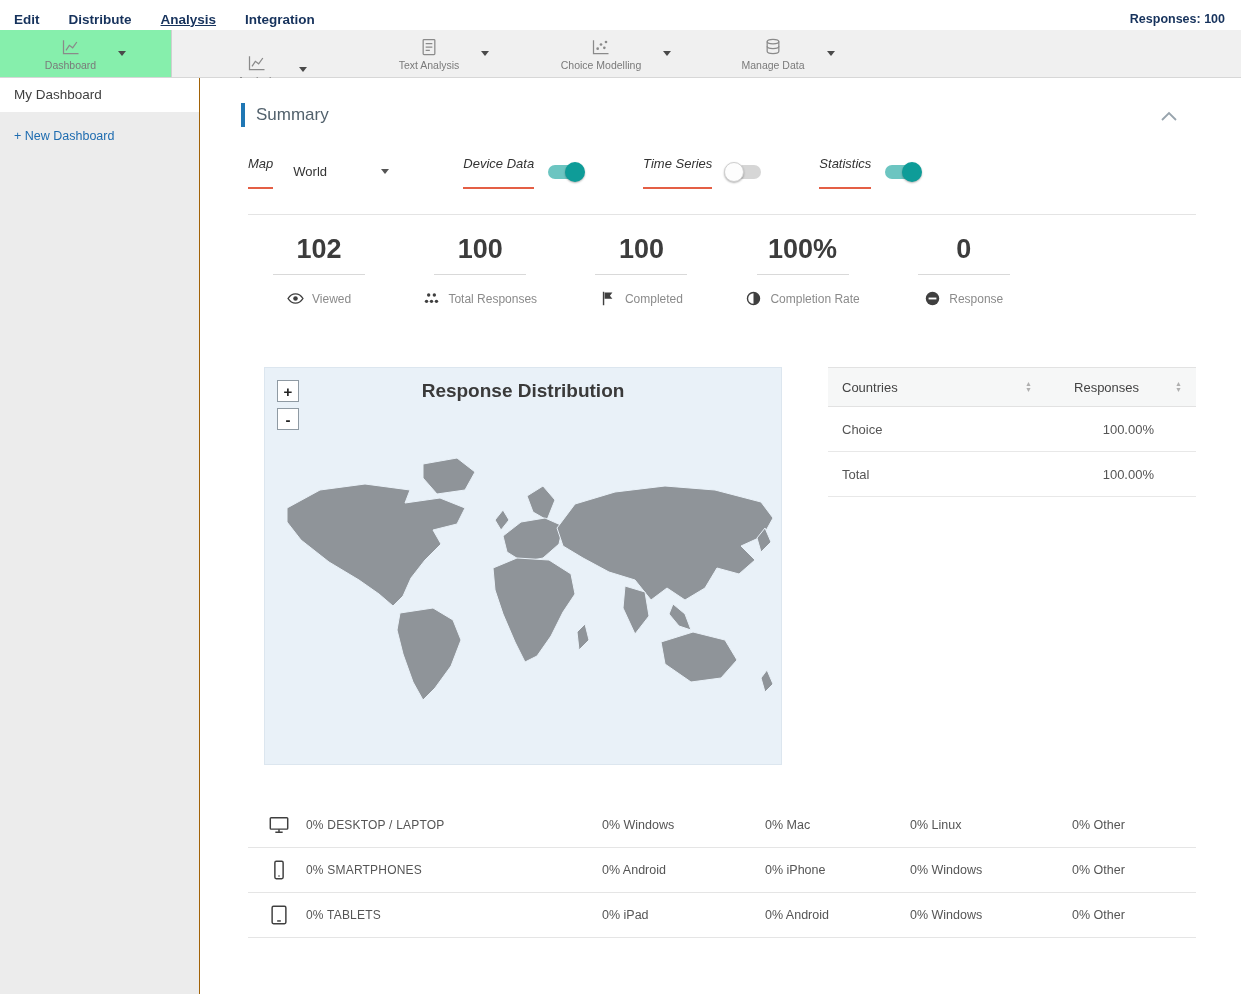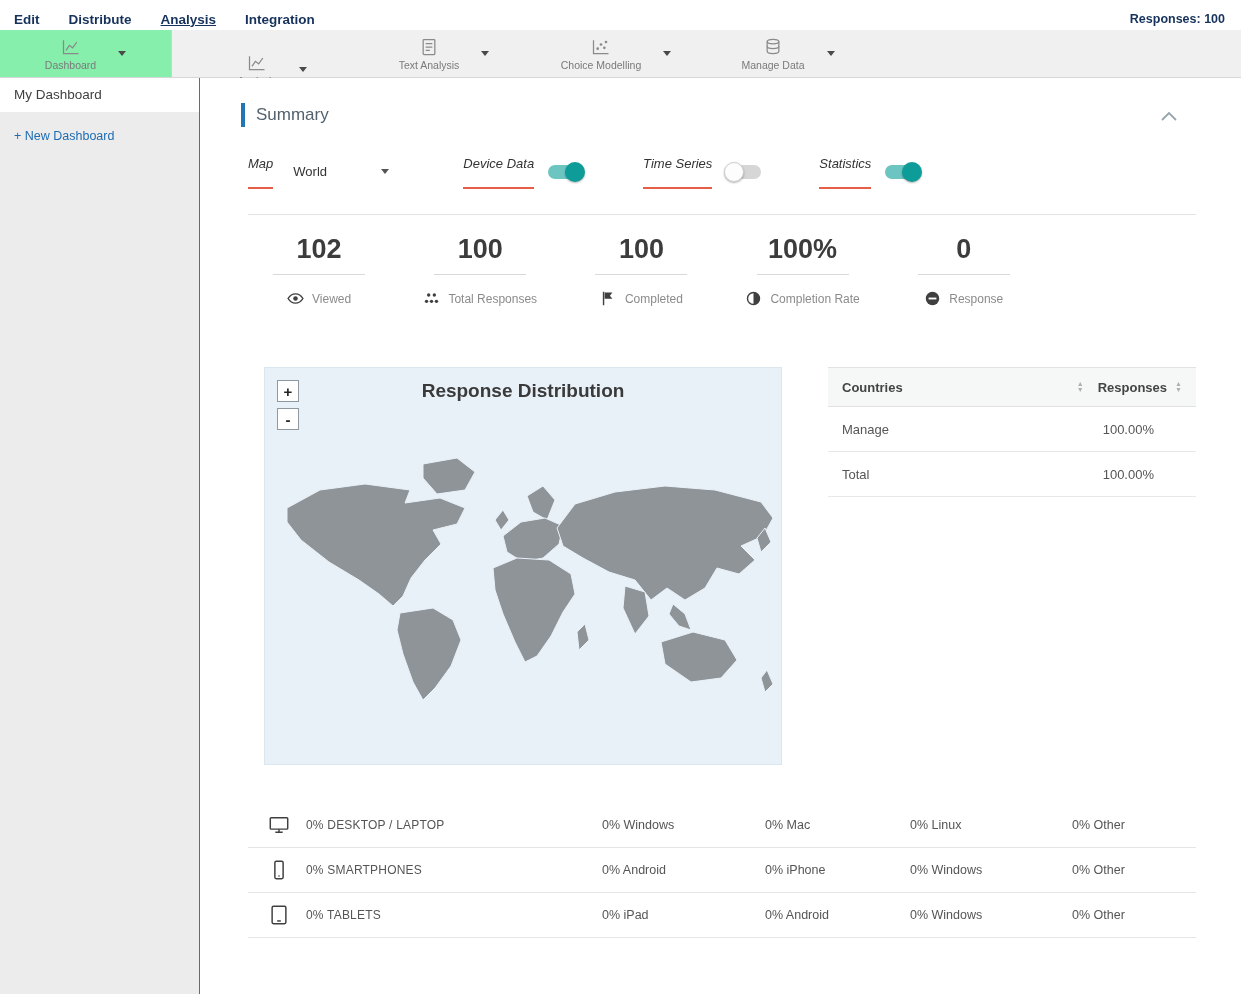--- a/index.html
+++ b/index.html
@@ -56,21 +56,21 @@
   .stat-rule { width: 92px; margin: 9px auto 15px; border-bottom: 1px solid #d9d9d9; }
   .stat-meta { display: flex; align-items: center; justify-content: center; gap: 8px; color: #8b8b8b; font-size: 12px; }
   
   .map-row { margin-top: 60px; display: flex; align-items: flex-start; }
   .map-box { margin-left: 16px; width: 518px; height: 398px; background: #e9f1f8; border: 1px solid #dce6ef; position: relative; }
   .map-title { text-align: center; margin-top: 12px; font-size: 19px; font-weight: bold; color: #3a3a3a; }
   .zoom-btn { position: absolute; left: 12px; width: 22px; height: 22px; background: #fff; border: 1px solid #8f9aa3; font-size: 15px; font-weight: bold; color: #222; display: flex; align-items: center; justify-content: center; cursor: pointer; }
   .zoom-in { top: 12px; } .zoom-out { top: 40px; }
   .map-svg { position: absolute; left: 0; top: 40px; }
   .countries-table { margin-left: auto; width: 368px; font-size: 13px; }
-  .ct-header { background: #f6f7f7; border-top: 1px solid #e2e2e2; border-bottom: 1px solid #e2e2e2; height: 40px; display: flex; align-items: center; padding: 12px 14px; font-weight: bold; color: #444; }
+  .ct-header { background: #f6f7f7; border-top: 1px solid #e2e2e2; border-bottom: 1px solid #e2e2e2; height: 40px; display: flex; align-items: center; padding: 12px 14px; font-weight: normal; color: #444; gap: 28px; }
   .ct-header .spacer { flex: 1; }
   .resp-head { margin-left: 14px; }
   .sort { display: flex; flex-direction: column; font-size: 7px; line-height: 6px; color: #b0b0b0; margin-left: 8px; cursor: pointer; }
   .ct-row { height: 45px; display: flex; align-items: center; padding: 0 14px; border-bottom: 1px solid #e8e8e8; color: #555; }
   .ct-row .name { flex: 1; }
   .ct-row .val { margin-right: 28px; }
   
   .device-table { margin-top: 38px; }
   .dev-row { display: grid; grid-template-columns: 38px 296px 163px 145px 162px 1fr; align-items: center; height: 45px; border-bottom: 1px solid #e5e5e5; padding-left: 20px; color: #555; }
   .dev-cat { font-size: 12px; letter-spacing: .2px; }
@@ -280,21 +280,21 @@
                   <span>▲</span>
                   <span>▼</span>
                 </span>
               <span class="resp-head">Responses</span>
               <span class="sort">
                   <span>▲</span>
                   <span>▼</span>
                 </span>
             </div>
             <div class="ct-row">
-              <span class="name">Manage</span>
+              <span class="name">Choice</span>
               <span class="val">100.00%</span>
             </div>
             <div class="ct-row">
               <span class="name">Total</span>
               <span class="val">100.00%</span>
             </div>
           </div>
         </div>
 
         <div class="device-table">

